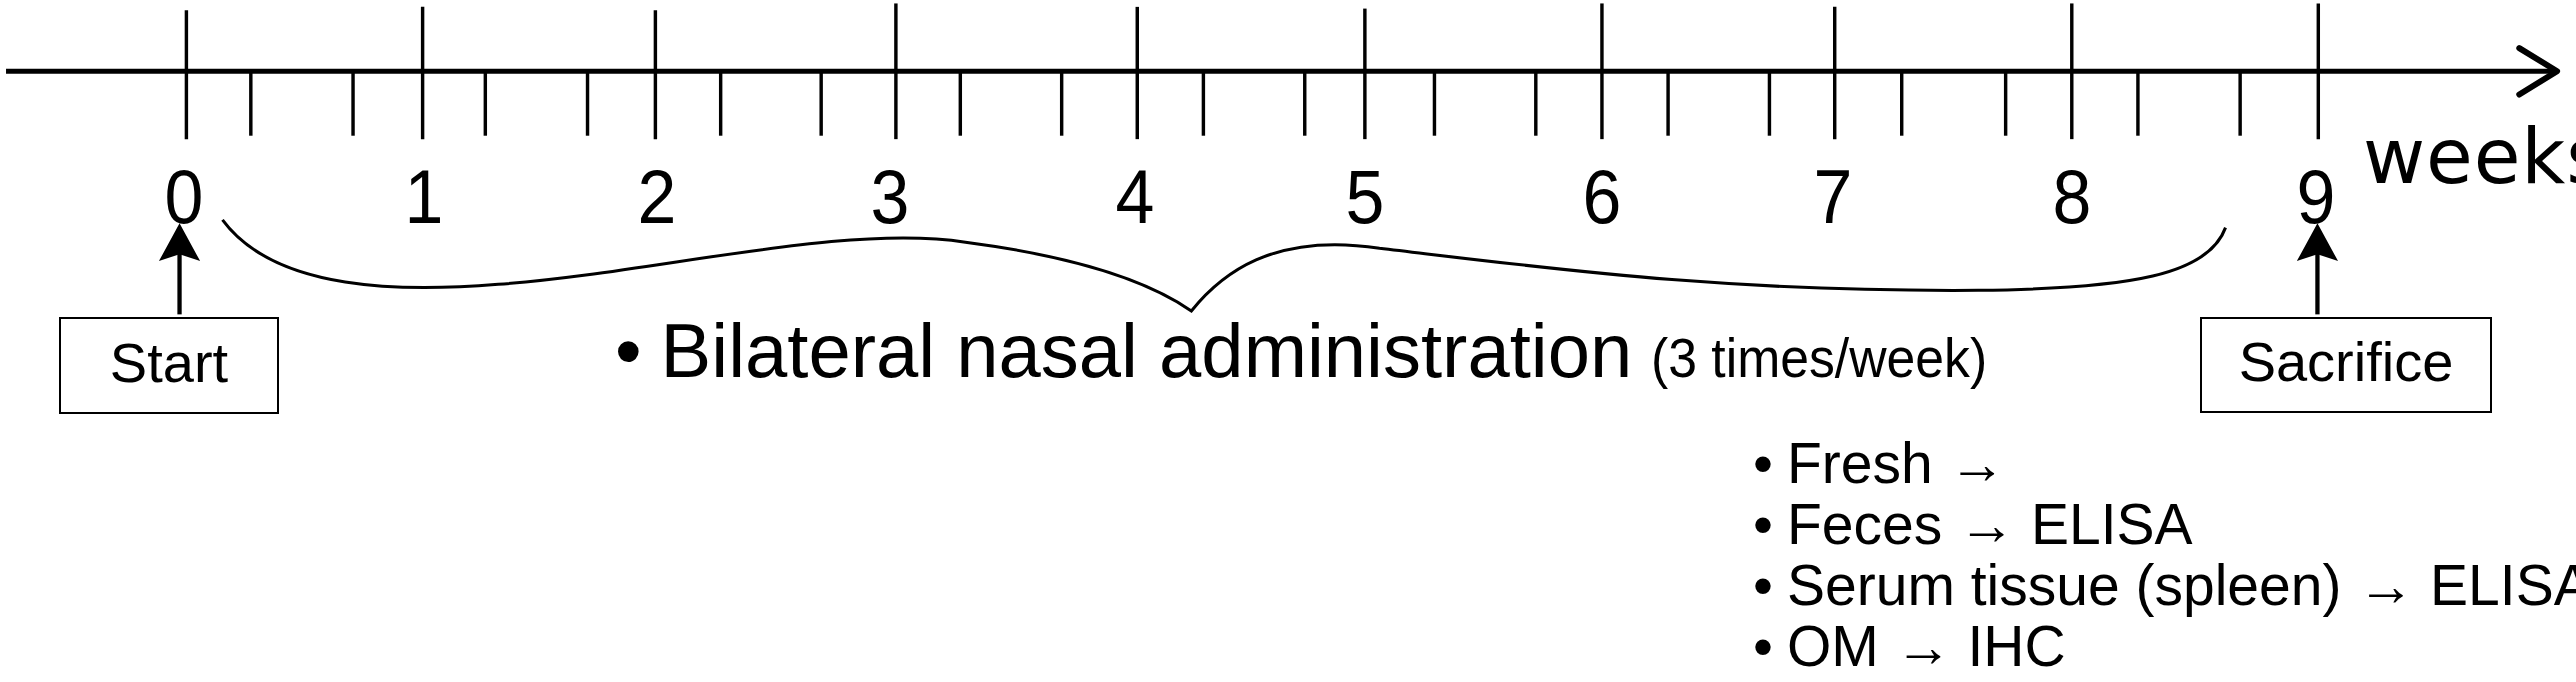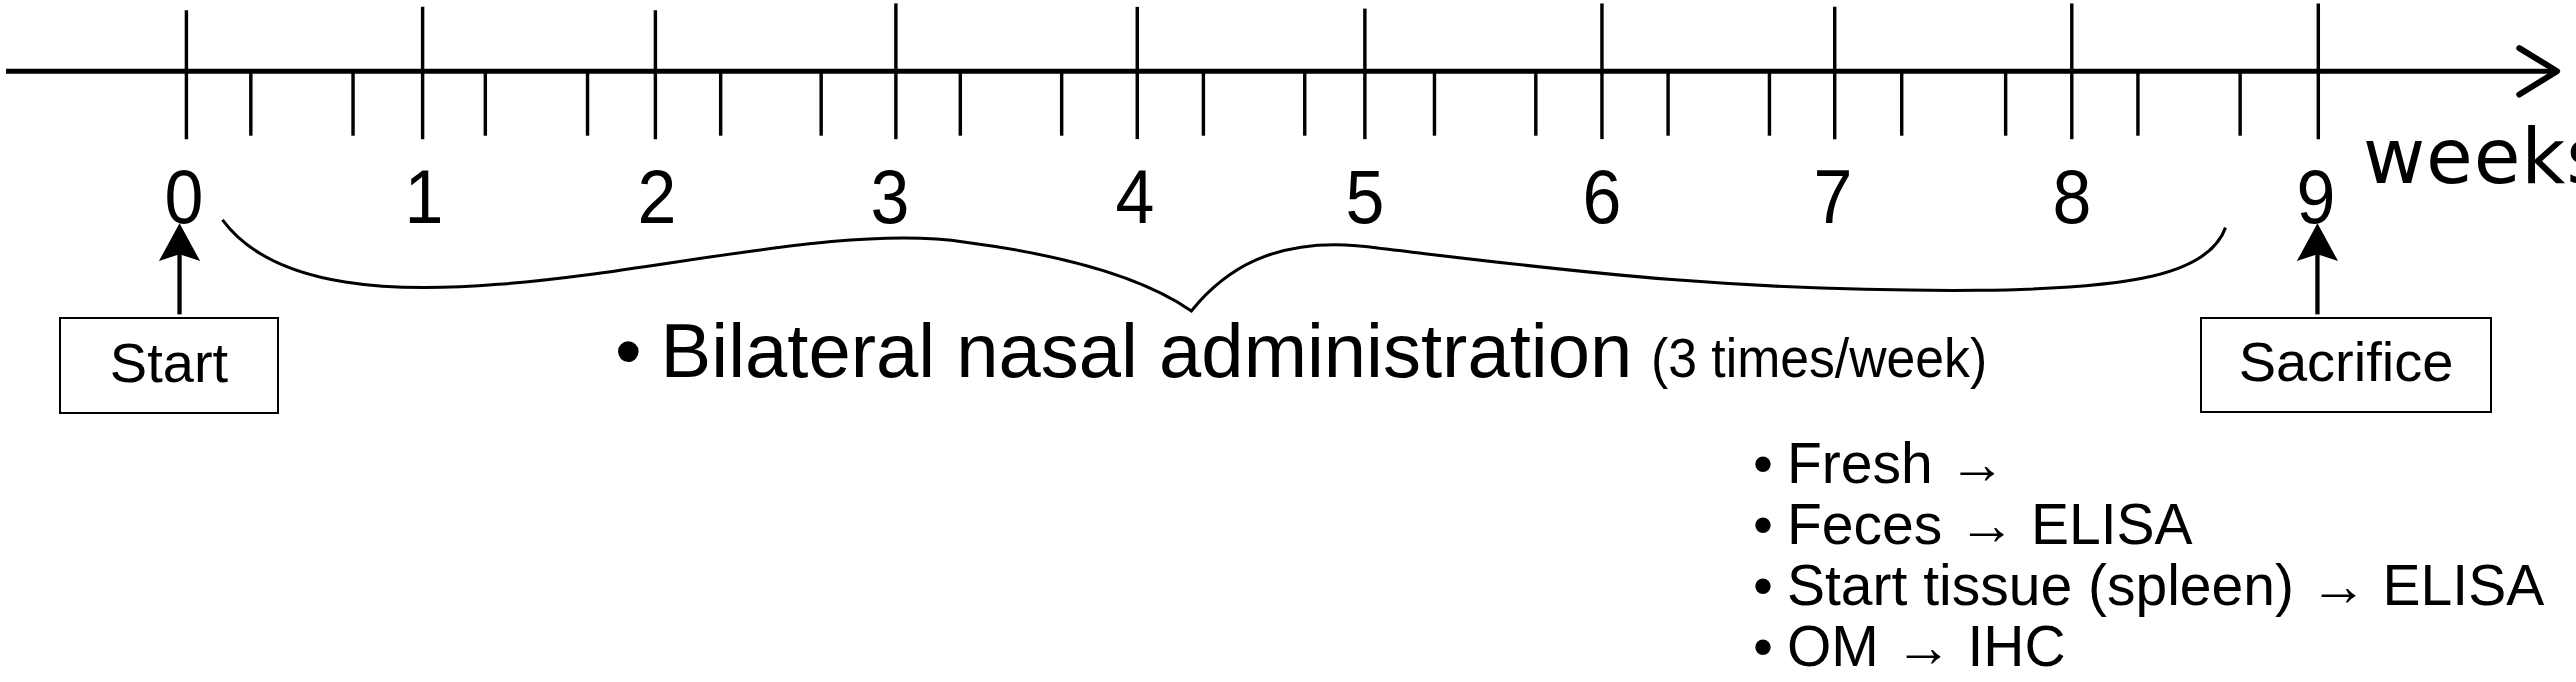--- a/index.html
+++ b/index.html
@@ -105,21 +105,21 @@
     <div class="item">
       <span class="bullet">•</span>
       <span>Fresh</span>&nbsp;<span>→</span>&nbsp;
     </div>
     <div class="item">
       <span class="bullet">•</span>
       <span>Feces</span>&nbsp;<span>→</span>&nbsp;<span>ELISA</span>
     </div>
     <div class="item">
       <span class="bullet">•</span>
-      <span>Start tissue (spleen)</span>&nbsp;<span>→</span>&nbsp;<span>ELISA</span>
+      <span>Serum tissue (spleen)</span>&nbsp;<span>→</span>&nbsp;<span>ELISA</span>
     </div>
     <div class="item">
       <span class="bullet">•</span>
       <span>OM</span>&nbsp;<span>→</span>&nbsp;<span>IHC</span>
     </div>
   </div>
 </div>
 
 
 </body></html>

